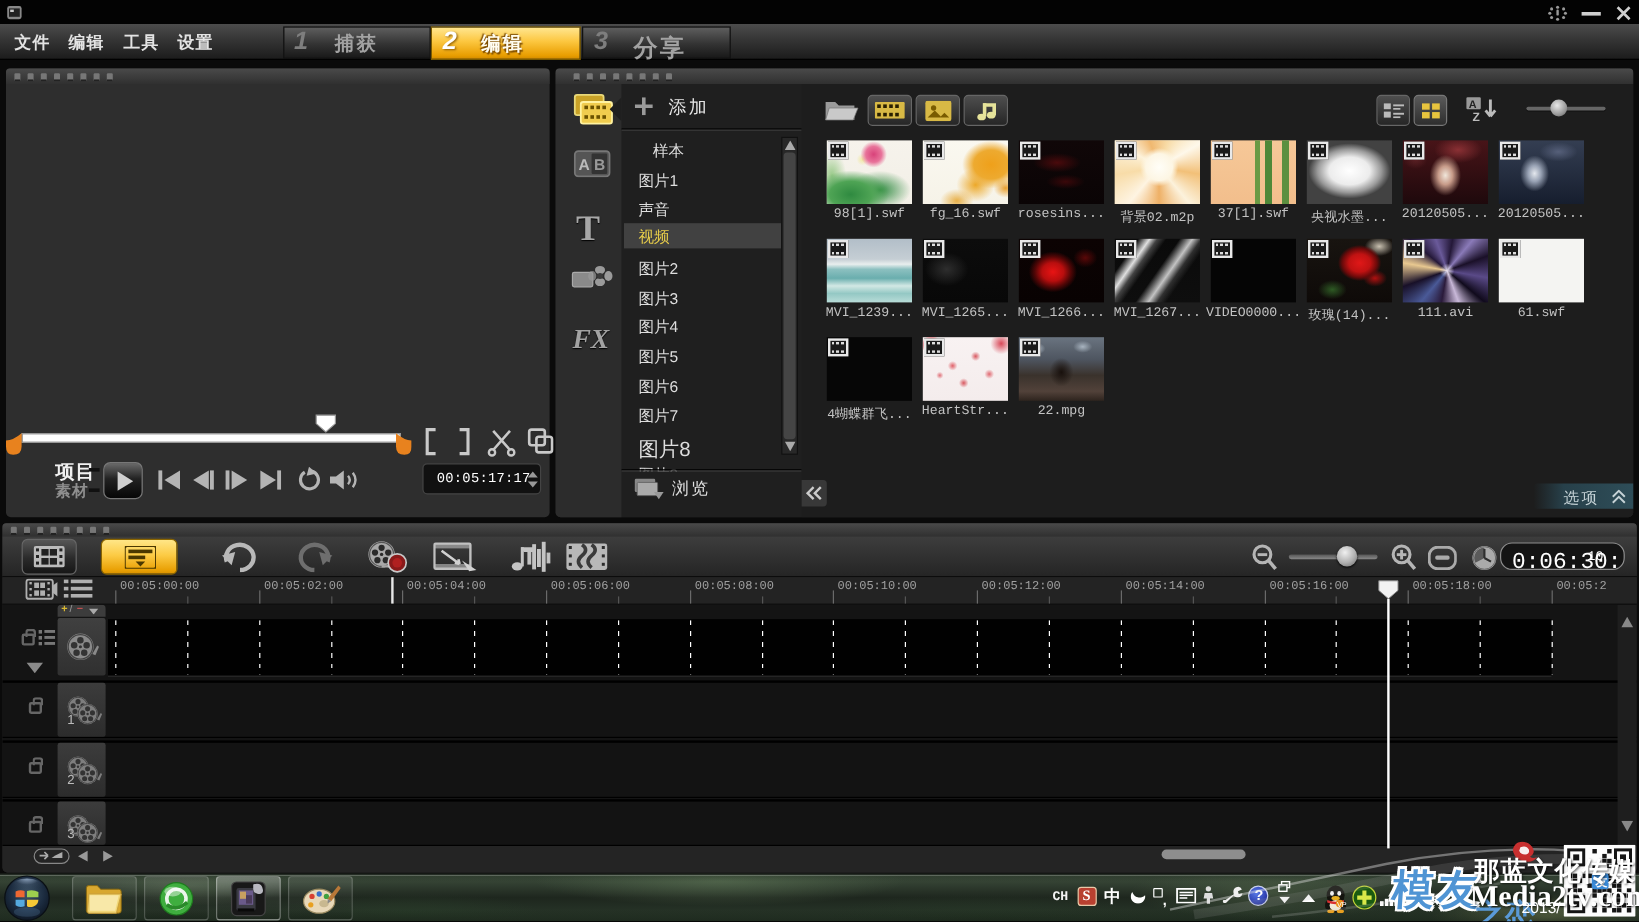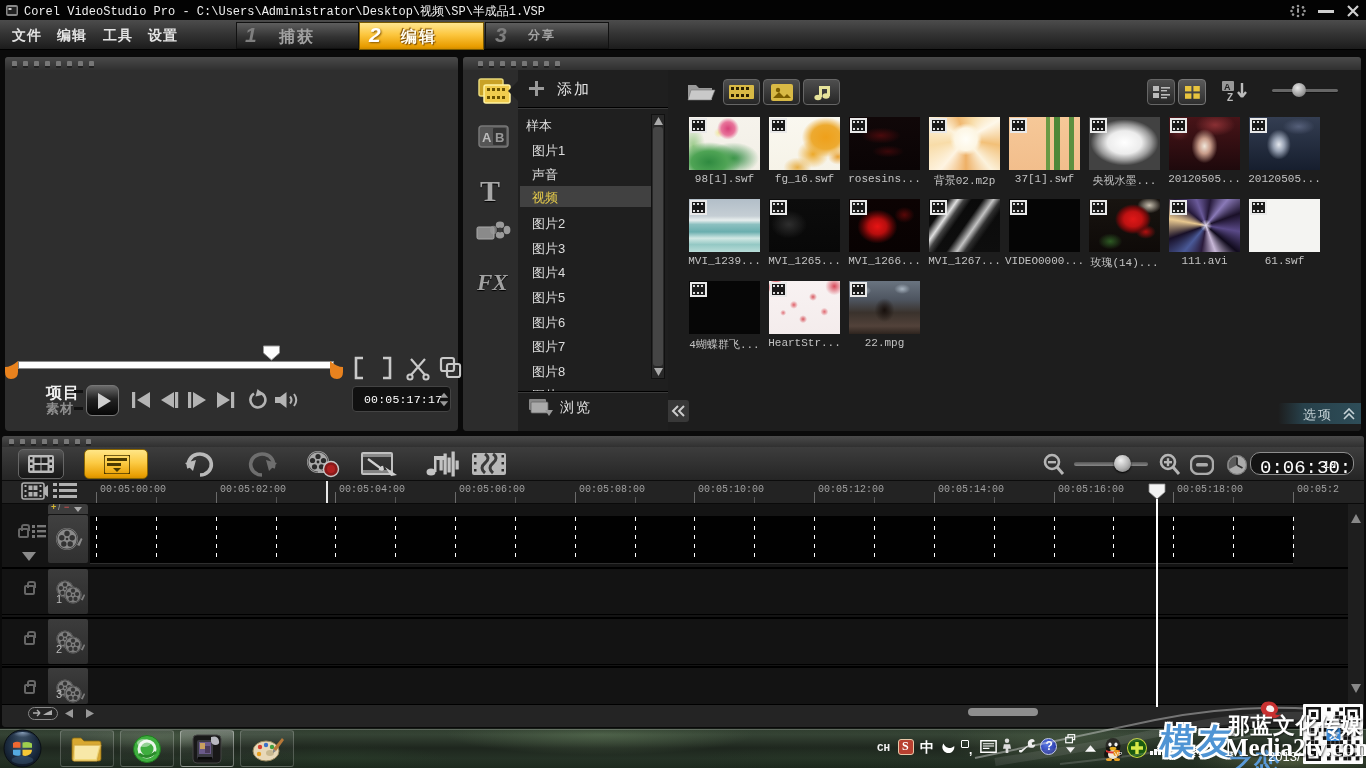--- a/index.html
+++ b/index.html
@@ -23,21 +23,20 @@
 </head>
 <body>
 <div id="stage">
 
 <div class="abs" style="left:0;top:0;width:1366px;height:20px;background:#030303;">
   <svg class="abs" style="left:5px;top:3px" width="15" height="15" viewBox="0 0 15 15">
         <rect x="1" y="2" width="12" height="11" rx="2" fill="#888"></rect>
         <rect x="2.5" y="4" width="9" height="7" fill="#222"></rect>
         <rect x="3.5" y="5" width="3" height="2" fill="#ccc"></rect>
       </svg>
-  <div class="abs mono" style="left:24px;top:3px;font-size:12px;color:#efefef;letter-spacing:0px;">Corel VideoStudio Pro - C:\Users\Administrator\Desktop\视频\SP\半成品1.VSP</div>
   <svg class="abs" style="left:1287px;top:4px" width="22" height="14" viewBox="0 0 22 14">
         <g fill="#999">
           <circle cx="11" cy="2" r="1.3"></circle>
           <circle cx="11" cy="12" r="1.3"></circle>
           <circle cx="6" cy="3.4" r="1.3"></circle>
           <circle cx="16" cy="3.4" r="1.3"></circle>
           <circle cx="4.5" cy="7" r="1.3"></circle>
           <circle cx="17.5" cy="7" r="1.3"></circle>
           <circle cx="6" cy="10.6" r="1.3"></circle>
           <circle cx="16" cy="10.6" r="1.3"></circle>
@@ -59,21 +58,21 @@
   <div class="abs" style="left:236px;top:2px;width:123px;height:27px;background:linear-gradient(#5e5e5e,#333 55%,#191919);border:1px solid #111;box-sizing:border-box;">
     <div class="abs" style="left:8px;top:0px;font-size:21px;font-weight:bold;color:#7e7e7e;font-style:italic;">1</div>
     <div class="abs" style="left:42px;top:4px;font-size:16px;font-weight:bold;color:#a2a2a2;letter-spacing:2px;">捕获</div>
   </div>
   <div class="abs" style="left:359px;top:2px;width:125px;height:28px;background:linear-gradient(#ffe690,#fcc63e 45%,#e89d00 90%,#d18c00);border:1px solid #7a5a00;box-sizing:border-box;">
     <div class="abs" style="left:9px;top:0px;font-size:21px;font-weight:bold;color:#fff;font-style:italic;text-shadow:1px 1px 2px #8a5a00;">2</div>
     <div class="abs" style="left:41px;top:4px;font-size:16px;font-weight:bold;color:#fffdf2;letter-spacing:2px;text-shadow:1px 1px 1px #7a4a00,-1px -1px 1px #7a4a00;">编辑</div>
   </div>
   <div class="abs" style="left:485px;top:2px;width:124px;height:27px;background:linear-gradient(#5e5e5e,#333 55%,#191919);border:1px solid #111;box-sizing:border-box;">
     <div class="abs" style="left:9px;top:0px;font-size:21px;font-weight:bold;color:#7e7e7e;font-style:italic;">3</div>
-    <div class="abs" style="left:42px;top:4px;font-size:12px;font-weight:bold;color:#a2a2a2;letter-spacing:2px;text-align:center;">分享</div>
+    <div class="abs" style="left:42px;top:4px;font-size:20px;font-weight:bold;color:#a2a2a2;letter-spacing:2px;text-align:center;">分享</div>
   </div>
 </div>
 
 <div class="abs" id="preview" style="left:5px;top:57px;width:453px;height:374px;background:#2e2e2e;border-radius:4px;">
   <div class="phead"></div>
   <div class="perf" style="left:7px;top:4px;">
         <i></i>
         <i></i>
         <i></i>
         <i></i>
@@ -212,32 +211,32 @@
   <div class="abs serif" style="left:14px;top:213px;font-size:23px;font-weight:bold;font-style:italic;color:#a2a2a2;text-shadow:0 1px 1px #000;">FX</div>
 
   <div class="abs" style="left:55px;top:13px;width:150px;height:361px;background:#1f1f1f;">
     <svg class="abs" style="left:11px;top:11px" width="15" height="15" viewBox="0 0 15 15">
           <path d="M6 0 H9 V6 H15 V9 H9 V15 H6 V9 H0 V6 H6 Z" fill="#9a9a9a"></path>
         </svg>
     <div class="abs" style="left:39px;top:10px;font-size:15px;color:#e5e5e5;letter-spacing:2px;">添加</div>
     <div class="abs" style="left:0;top:37px;width:150px;height:1px;background:#000;"></div>
     <div class="abs" style="left:0;top:38px;width:150px;height:1px;background:#3a3a3a;"></div>
 
-    <div class="abs" style="left:8px;top:47px;font-size:13px;color:#dedede;">样本</div>
+    <div class="abs" style="left:26px;top:47px;font-size:13px;color:#dedede;">样本</div>
     <div class="abs" style="left:14px;top:72px;font-size:13px;color:#dedede;">图片1</div>
     <div class="abs" style="left:14px;top:96px;font-size:13px;color:#dedede;font-family:Liberation Serif, serif;">声音</div>
     <div class="abs" style="left:2px;top:116px;width:131px;height:21px;background:#414141;"></div>
     <div class="abs" style="left:14px;top:119px;font-size:13px;color:#e8cd4a;">视频</div>
     <div class="abs" style="left:14px;top:145px;font-size:13px;color:#dedede;">图片2</div>
     <div class="abs" style="left:14px;top:170px;font-size:13px;color:#dedede;">图片3</div>
     <div class="abs" style="left:14px;top:194px;font-size:13px;color:#dedede;">图片4</div>
     <div class="abs" style="left:14px;top:219px;font-size:13px;color:#dedede;">图片5</div>
     <div class="abs" style="left:14px;top:244px;font-size:13px;color:#dedede;">图片6</div>
     <div class="abs" style="left:14px;top:268px;font-size:13px;color:#dedede;">图片7</div>
-    <div class="abs" style="left:14px;top:293px;font-size:13px;color:#dedede;">图片8</div>
+    <div class="abs" style="left:14px;top:293px;font-size:17px;color:#dedede;">图片8</div>
     <div class="abs" style="left:14px;top:317px;width:40px;height:6px;overflow:hidden;">
           <div style="font-size:13px;color:#dedede;">图片9</div>
         </div>
 
     <div class="abs" style="left:133px;top:44px;width:14px;height:265px;background:#282828;border:1px solid #111;box-sizing:border-box;">
       <svg class="abs" style="left:2px;top:2px" width="9" height="8" viewBox="0 0 9 8">
             <path d="M4.5 0 L9 8 H0 Z" fill="#aaa"></path>
           </svg>
       <div class="abs" style="left:1px;top:12px;width:10px;height:239px;background:#454545;border-radius:3px;"></div>
       <svg class="abs" style="left:2px;bottom:2px" width="9" height="8" viewBox="0 0 9 8">

